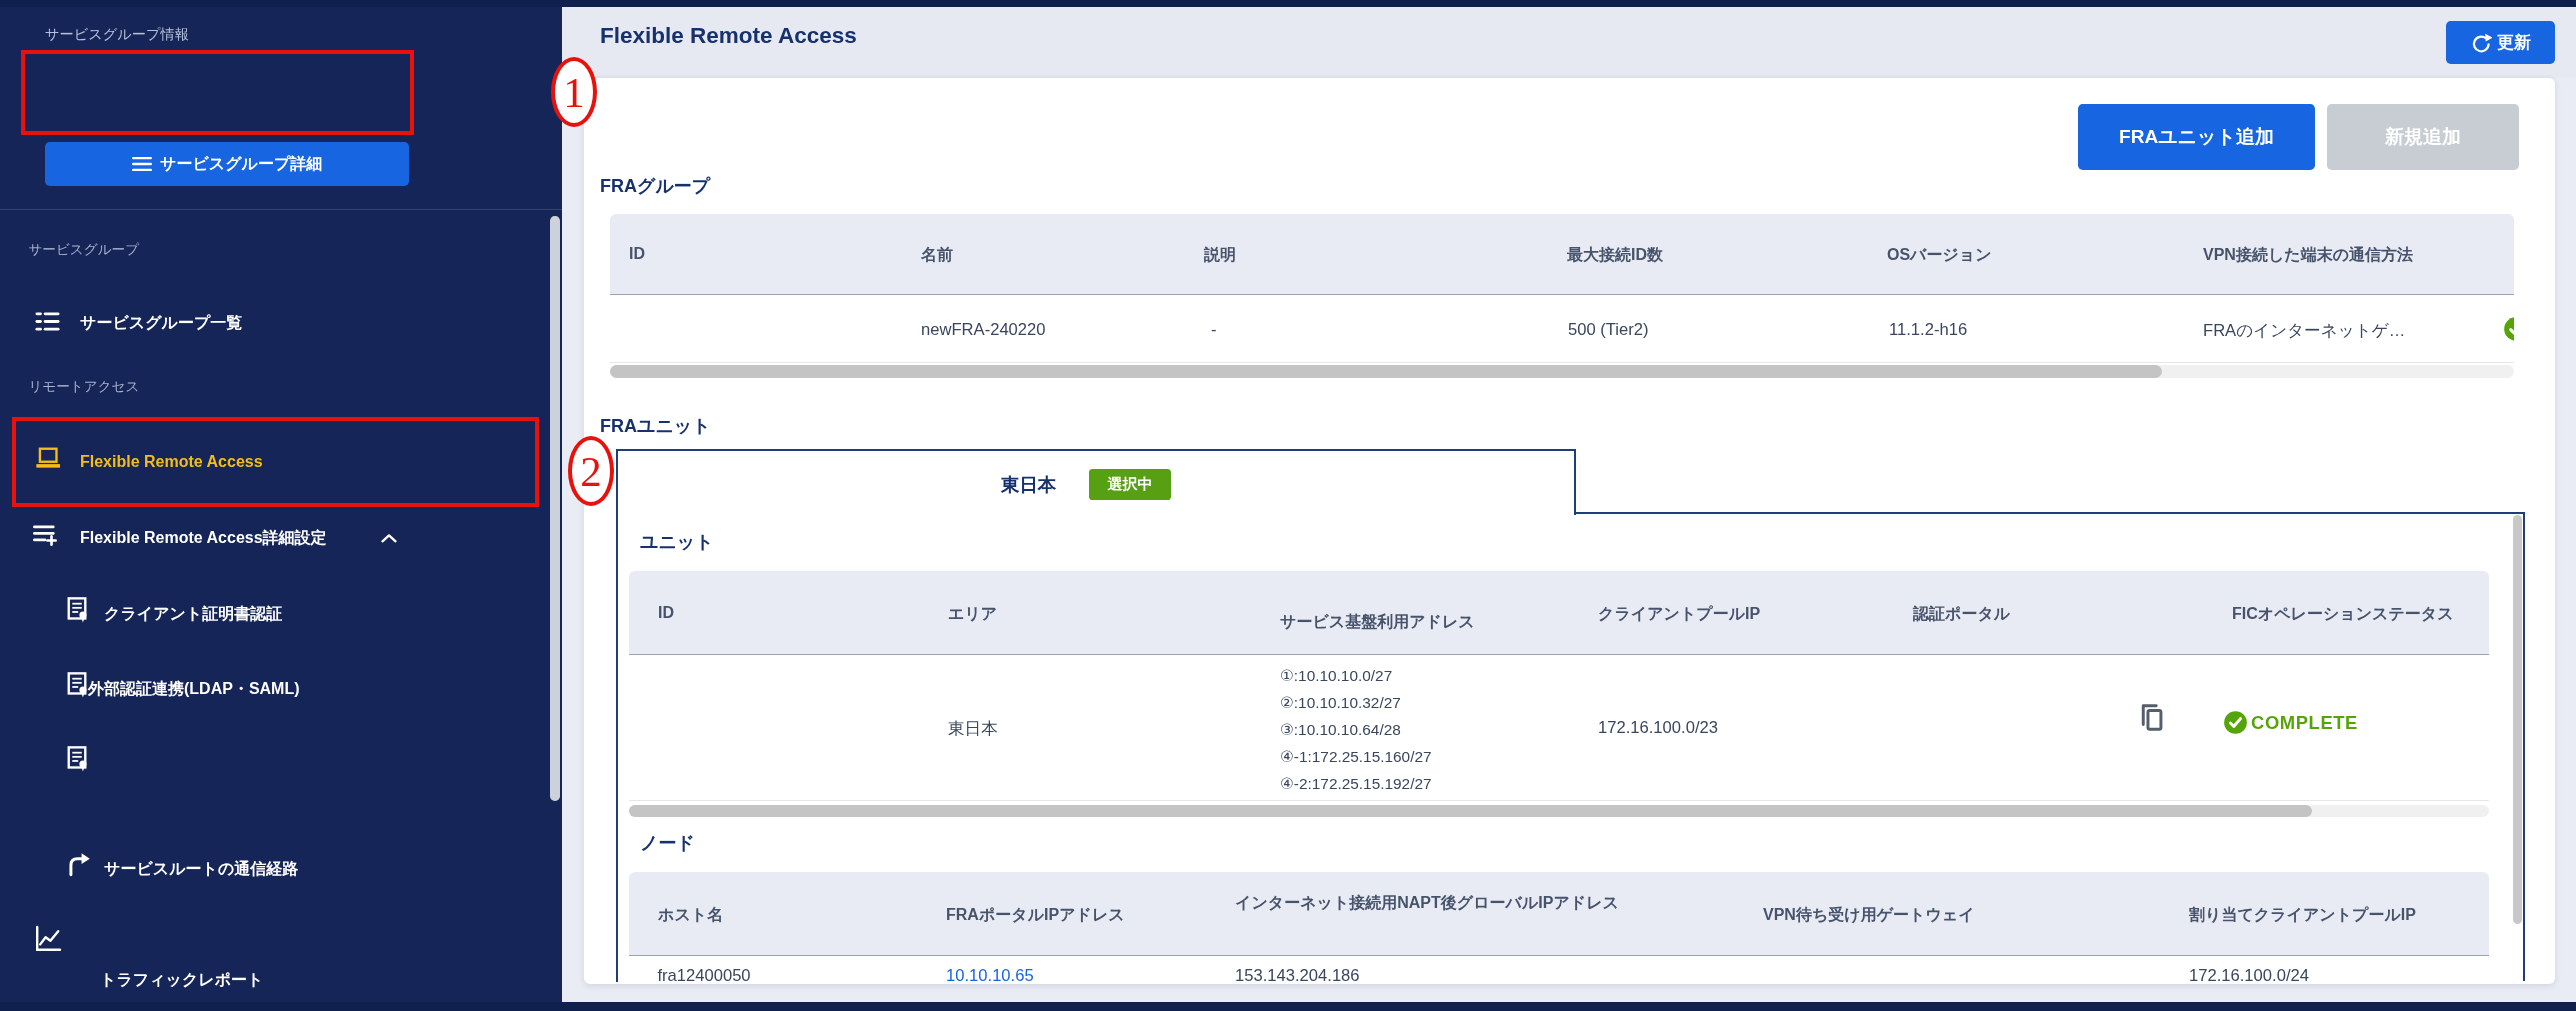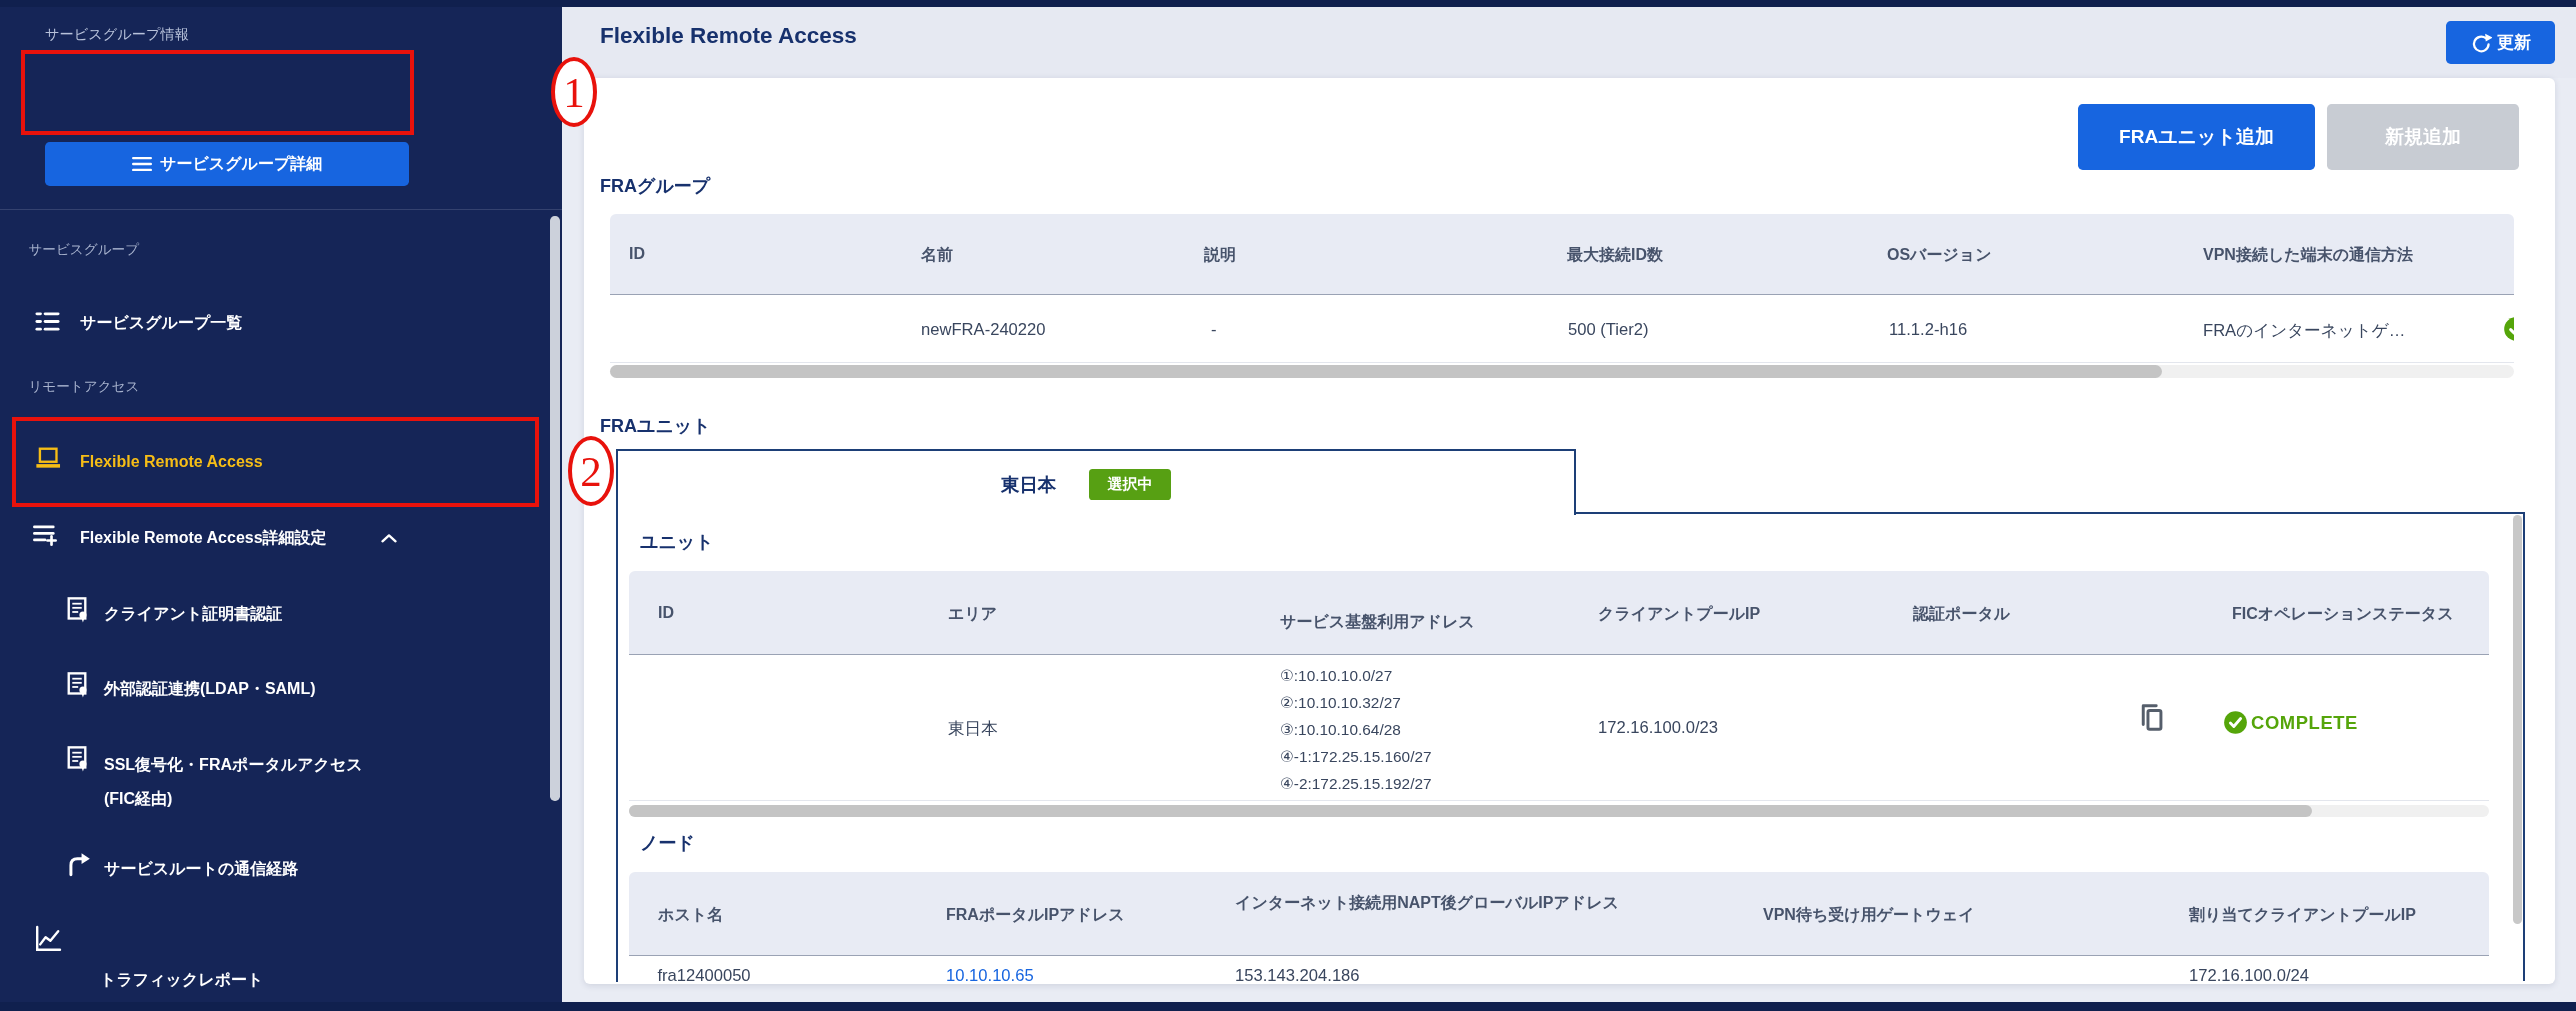--- a/index.html
+++ b/index.html
@@ -36,21 +36,21 @@
   #sb-item-list-icon { left:34px; top:308px; }
   #sb-item-list-label { left:80px; top:313px; }
   #sb-item-fra-icon { left:34px; top:444px; }
   #sb-item-fra-label { left:80px; top:453px; color:#f6bd16; }
   #sb-item-fraset-icon { left:32px; top:521px; }
   #sb-item-fraset-label { left:80px; top:528px; }
   #sb-item-fraset-chevron { left:380px; top:533px; }
   #sb-sub-cert-icon { left:64px; top:596px; }
   #sb-sub-cert-label { left:104px; top:604px; }
   #sb-sub-auth-icon { left:64px; top:671px; }
-  #sb-sub-auth-label { left:104px; top:679px; }
+  #sb-sub-auth-label { left:88px; top:679px; }
   #sb-sub-ssl-icon { left:64px; top:745px; }
   #sb-sub-ssl-label { left:104px; top:748px; line-height:34px; width:379px; }
   #sb-sub-route-icon { left:65px; top:851px; }
   #sb-sub-route-label { left:104px; top:859px; }
   #sb-item-traffic-icon { left:33px; top:924px; }
   #sb-item-traffic-label { left:80px; top:970px;margin-left:20px; }
   #sb-scrollbar { left:550px; top:216px; width:9.5px; height:585px; background:#ccd1db; border-radius:4.7px; }
 
   
   #header-band { left:562px; top:7.1px; width:2014px; height:71px; background:#e6e9f2; }
@@ -251,21 +251,20 @@
         <rect x="8" y="4" width="28" height="34" fill="none" stroke="#fff" stroke-width="4"></rect>
         <g stroke="#fff" stroke-width="3">
           <line x1="14" y1="13" x2="30" y2="13"></line>
           <line x1="14" y1="20" x2="30" y2="20"></line>
           <line x1="14" y1="27" x2="24" y2="27"></line>
         </g>
         <circle cx="32" cy="32" r="6" fill="#fff"></circle>
         <polygon points="29,36 35,36 32,45" fill="#fff"></polygon>
       </svg>
   </span>
-  <div class="abs sb-item sb-item-label" id="sb-sub-ssl-label"><span>SSL復号化・FRAポータルアクセス</span><br><span>(FIC経由)</span></div>
 
   <span class="abs sb-item" id="sb-sub-route-icon">
     <svg width="28.4" height="28.4" viewBox="0 0 48 48">
         <path d="M10 40 V24 Q10 13 21 13 H30" fill="none" stroke="#fff" stroke-width="5" stroke-linecap="round"></path>
         <polygon points="28,4 42,13 28,22" fill="#fff"></polygon>
       </svg>
   </span>
   <div class="abs sb-item sb-item-label" id="sb-sub-route-label">サービスルートの通信経路</div>
 
   <span class="abs sb-item" id="sb-item-traffic-icon">

